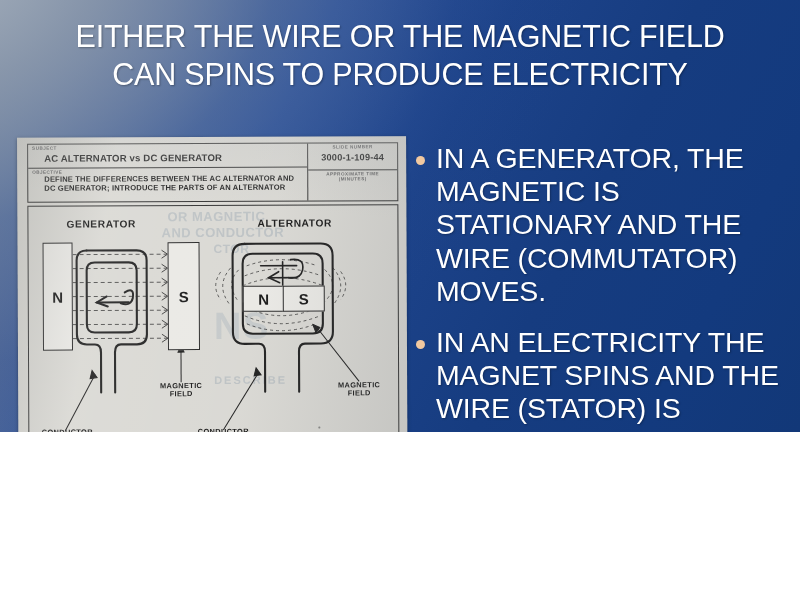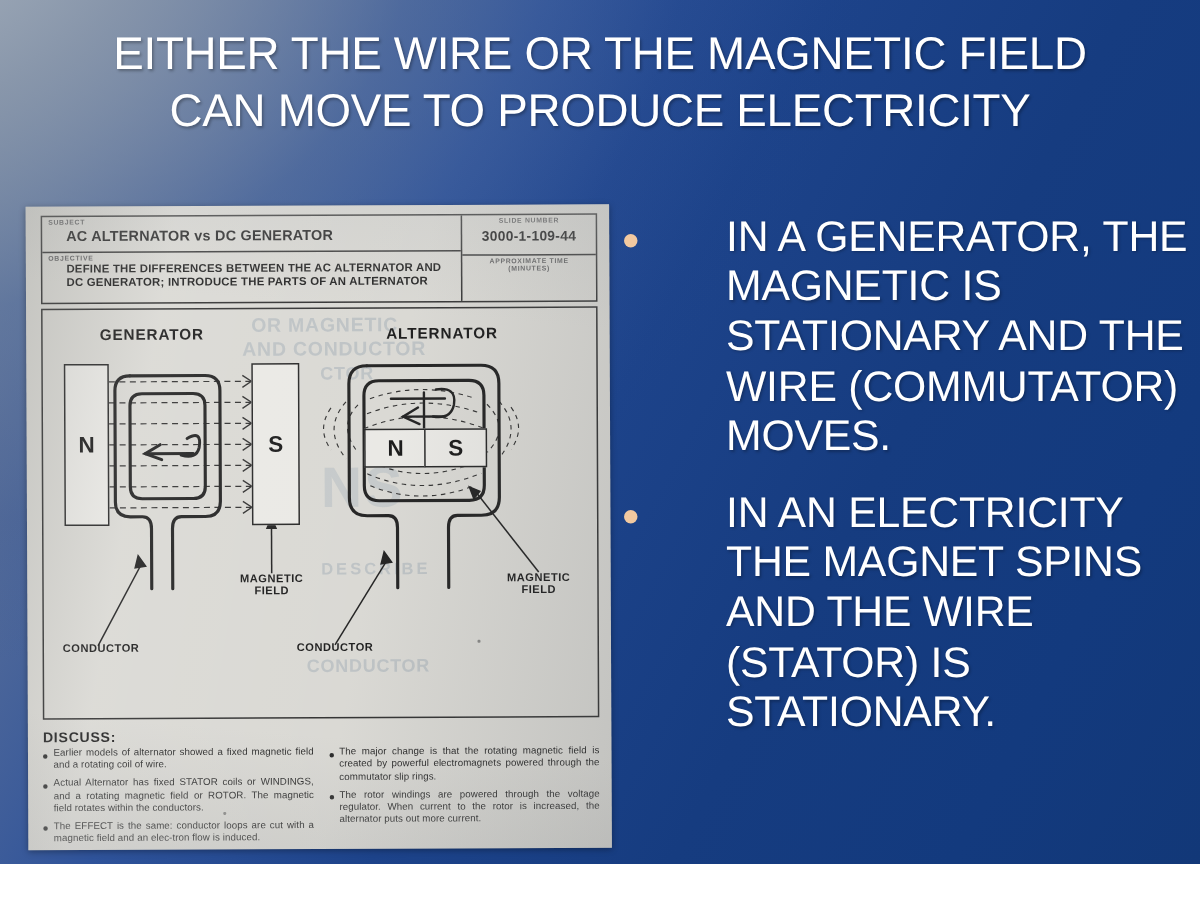--- a/index.html
+++ b/index.html
@@ -8,21 +8,21 @@
     width: 800px;
     height: 600px;
     overflow: hidden;
     font-family: "Liberation Sans", sans-serif;
   }
 
   
   #slide {
     position: relative;
     width: 800px;
-    height: 576px;
+    height: 432px;
     background:
       radial-gradient(ellipse 900px 700px at -8% -10%,
           rgba(168,178,190,0.98) 0%,
           rgba(140,154,174,0.82) 18%,
           rgba(92,118,162,0.45) 38%,
           rgba(40,74,140,0.12) 58%,
           rgba(19,58,126,0) 72%),
       linear-gradient(118deg,
           #7f8c9c 0%,
           #5b7099 14%,
@@ -71,21 +71,20 @@
     margin-top: 14px;
     margin-right: 11px;
   }
   .bullet-text {
     color: #ffffff;
     font-size: 28.5px;
     font-weight: 400;
     line-height: 1.165;
     letter-spacing: -0.15px;
     text-shadow: 1px 1px 2px rgba(0,0,0,0.28);
-    margin-left: 48px;
   }
 
   
   #photo {
     position: absolute;
     left: 18px;
     top: 137px;
     width: 389px;
     height: 429px;
     background: #d8d7d2;
@@ -243,21 +242,21 @@
     z-index: 5;
   }
 </style>
 </head>
 <body>
 
 <div id="slide">
 
   <div id="title">
     <span class="tline">EITHER THE WIRE OR THE MAGNETIC FIELD</span>
-    <span class="tline">CAN MOVE TO PRODUCE ELECTRICITY</span>
+    <span class="tline">CAN SPINS TO PRODUCE ELECTRICITY</span>
   </div>
 
   <div id="photo">
 
     <div class="ghost g1">OR MAGNETIC</div>
     <div class="ghost g2">AND CONDUCTOR</div>
     <div class="ghost g3">CTOR</div>
     <div class="ghost g4">N</div>
     <div class="ghost g5">S</div>
     <div class="ghost g6">CONDUCTOR</div>

